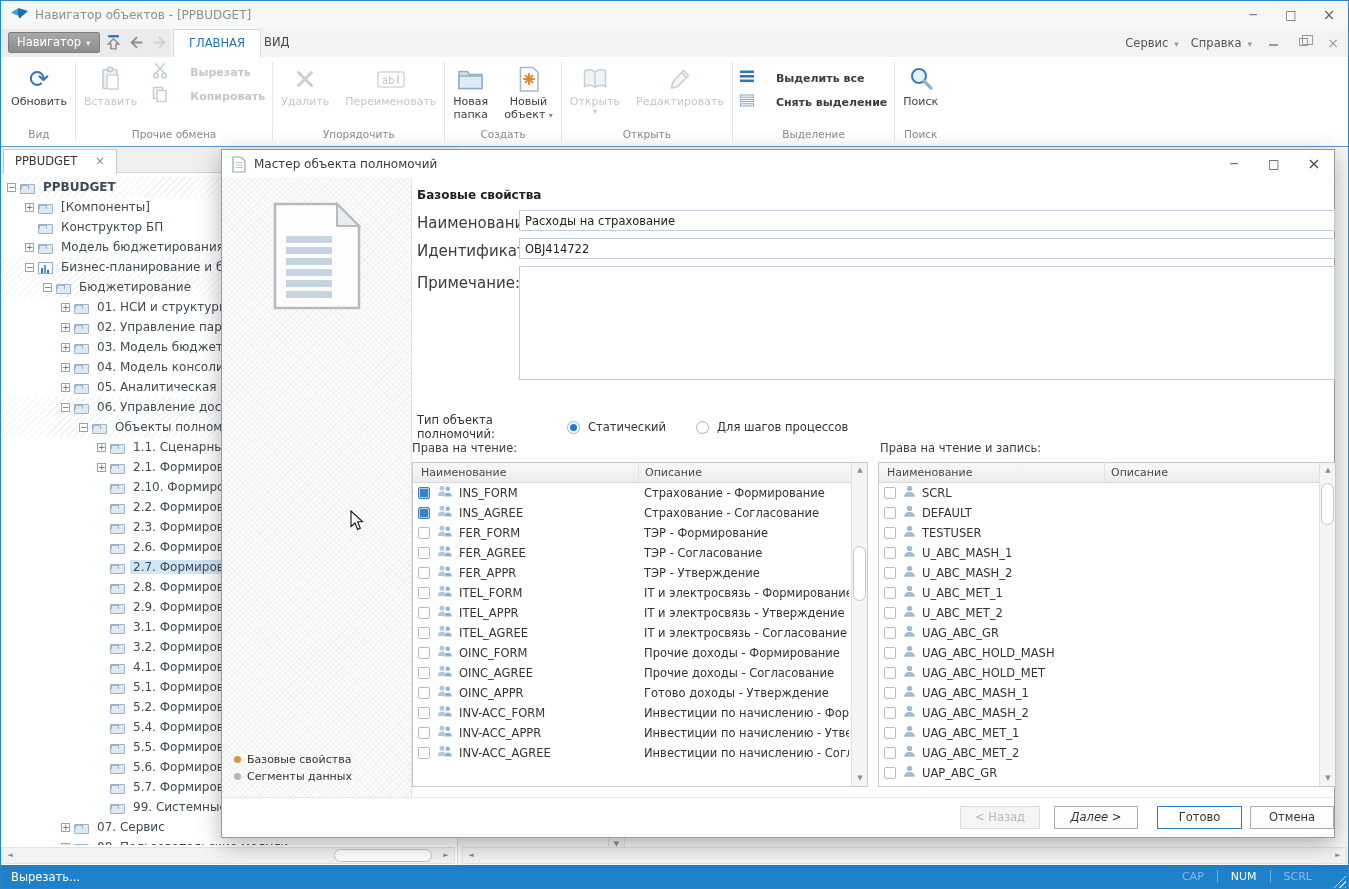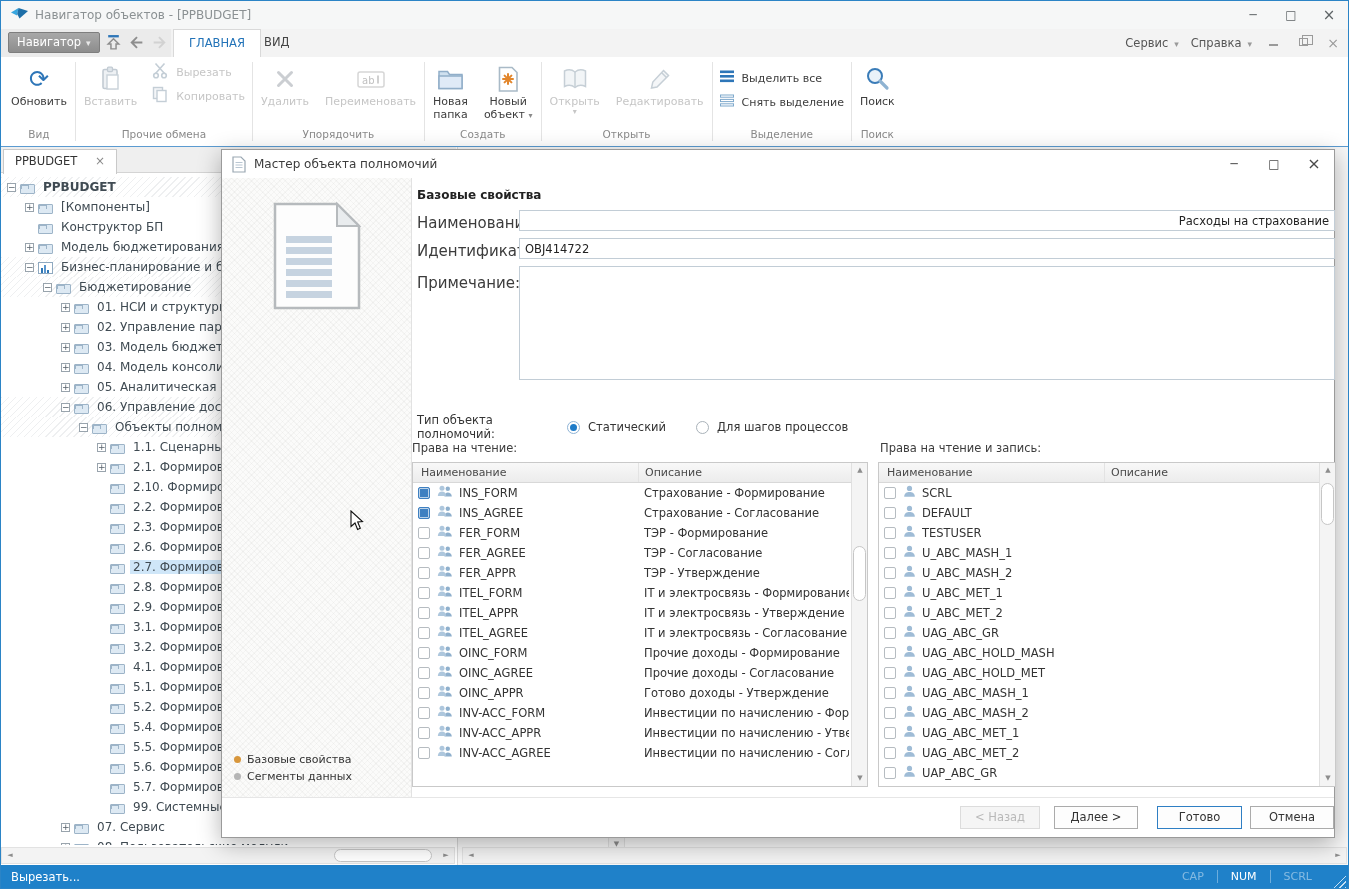--- a/index.html
+++ b/index.html
@@ -33,21 +33,21 @@
   
   .ribbon { position:absolute; top:56px; left:0; right:0; height:90px; background:#fff; border-bottom:1px solid #5b9bd1; display:flex; padding-left:2px; }
   .rgroup { display:flex; flex-direction:column; }
   .rbody { flex:1; display:flex; align-items:flex-start; justify-content:center; padding-top:3px; }
   .rgl { height:21px; line-height:19px; text-align:center; font-size:10.5px; color:#8a8a8a; }
   .rsep { width:1px; background:#e4e4e4; margin:5px 0; }
   .rbig { display:flex; flex-direction:column; align-items:center; padding:3px 8px; }
   .rbig .ric { height:32px; display:flex; align-items:center; justify-content:center; }
   .rbig .rtxt { font-size:11px; line-height:13px; text-align:center; color:#3d3d3d; white-space:nowrap; }
   .rbig.disabled .rtxt { color:#c6c6c6; }
-  .rsmall { display:flex; align-items:center; gap:8px; height:24px; padding:0 7px; font-size:11px; color:#3d3d3d; white-space:nowrap; }
+  .rsmall { display:flex; align-items:center; gap:22px; height:24px; padding:0 7px; font-size:11px; color:#3d3d3d; white-space:nowrap;font-weight:bold; }
   .rsmall.disabled { color:#c6c6c6; }
   .clip-col, .sel-col { display:flex; flex-direction:column; }
   .sel-col { justify-content:center; padding-top:6px; }
   .caret-under { font-size:8px; color:#c6c6c6; line-height:7px; }
   .caret-in { font-size:8px; color:#8a8a8a; }
   .ref-glyph { font-size:24px; color:#2e76b8; line-height:26px; }
 
   
   .treepanel { position:absolute; left:0; top:146px; width:455px; bottom:23px; background:#fff; }
   .treetabs { position:absolute; top:0; left:0; right:0; height:26px; background:#efefef; border-bottom:1px solid #d4d4d4; }
@@ -608,21 +608,21 @@
           <div class="step">
             <span class="bullet"></span>
             <span>Сегменты данных</span>
           </div>
         </div>
     </div>
 
     <div class="dheading">Базовые свойства</div>
 
     <span class="f-label" style="top:64px">Наименование:</span>
-    <input class="f-input" style="top: 60px; text-align: right;" value="Расходы на страхование">
+    <input class="f-input" style="top: 60px;" value="Расходы на страхование">
 
     <span class="f-label" style="top:92px">Идентификатор:</span>
     <input class="f-input" style="top: 88px;" value="OBJ414722">
 
     <span class="f-label" style="top:124px">Примечание:</span>
     <textarea class="f-note" style=""></textarea>
 
     <div class="type-row">
       <span class="type-label">Тип объекта полномочий:</span>
       <span class="radio on active"></span>
@@ -948,19 +948,19 @@
         </div>
       <div class="pvsb">
         <span class="sbtn up">▲</span>
         <span class="vthumb" style="top:20px; height:42px;"></span>
         <span class="sbtn down">▼</span>
       </div>
     </div>
 
     <div class="dfooter">
       <span class="btn disabled" style="left:738px; width:80px;">&lt; Назад</span>
-      <span class="btn" style="left:832px; width:84px;">Далее &gt;</span>
+      <span class="btn" style="left:832px; width:84px;font-style:italic;">Далее &gt;</span>
       <span class="btn primary" style="left:935px; width:85px;">Готово</span>
       <span class="btn" style="left:1028px; width:84px;">Отмена</span>
     </div>
   </div>
 
 </div>
 
 </body></html>

